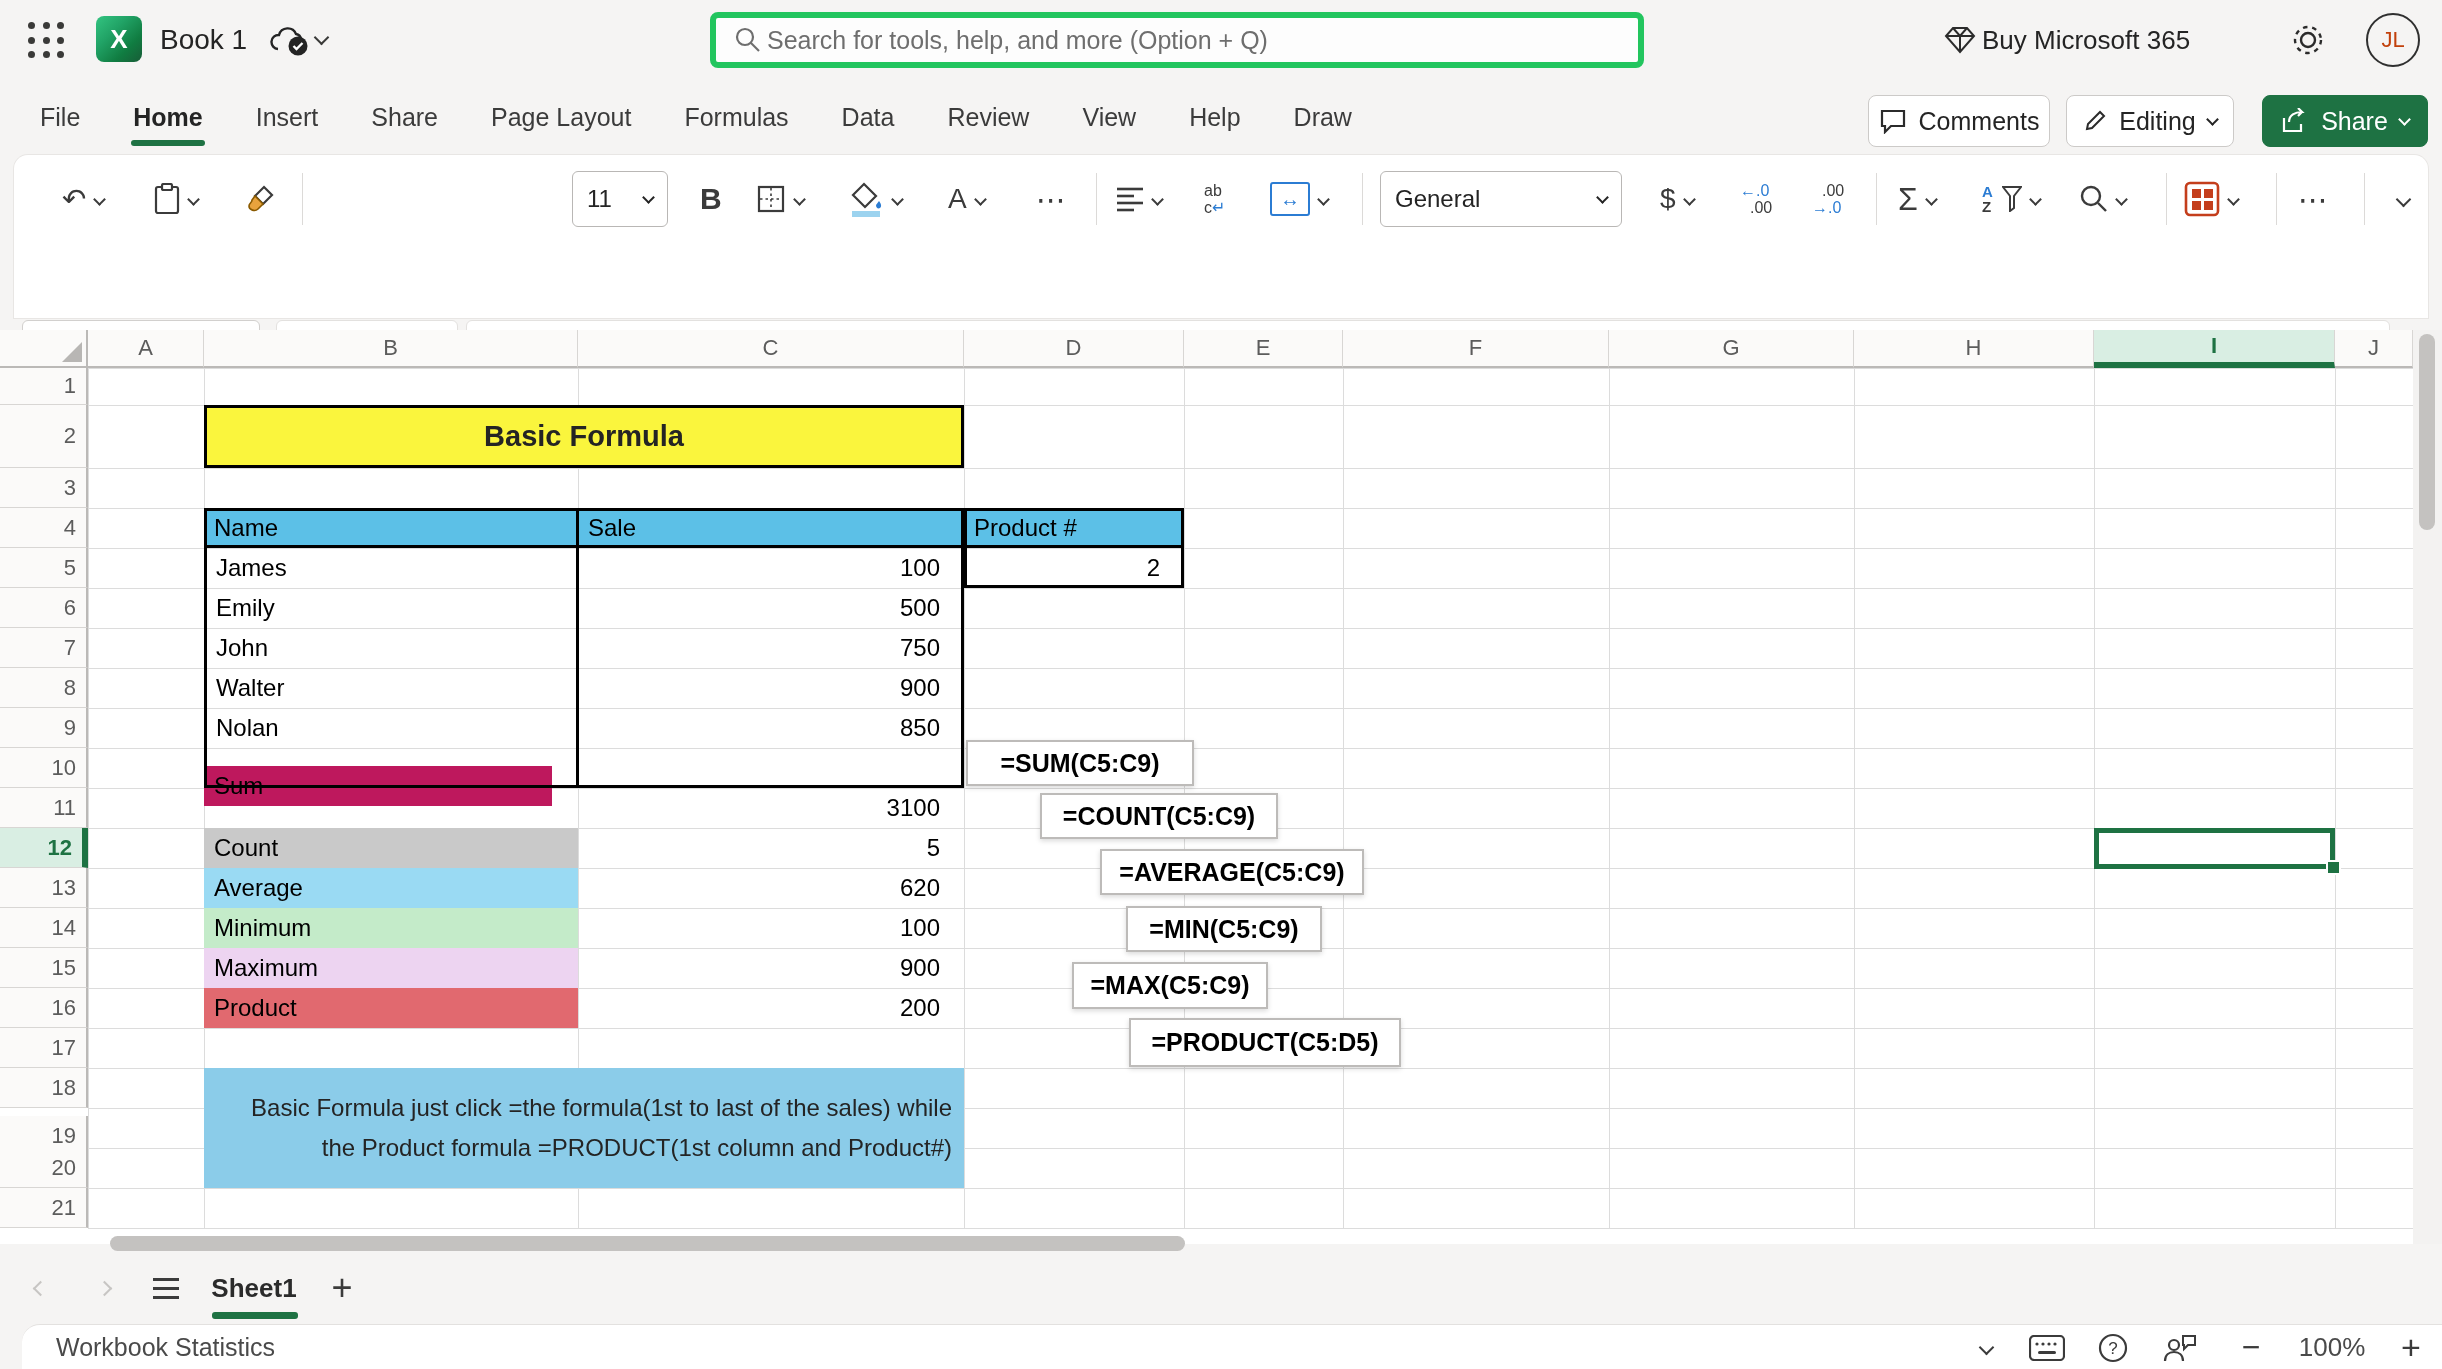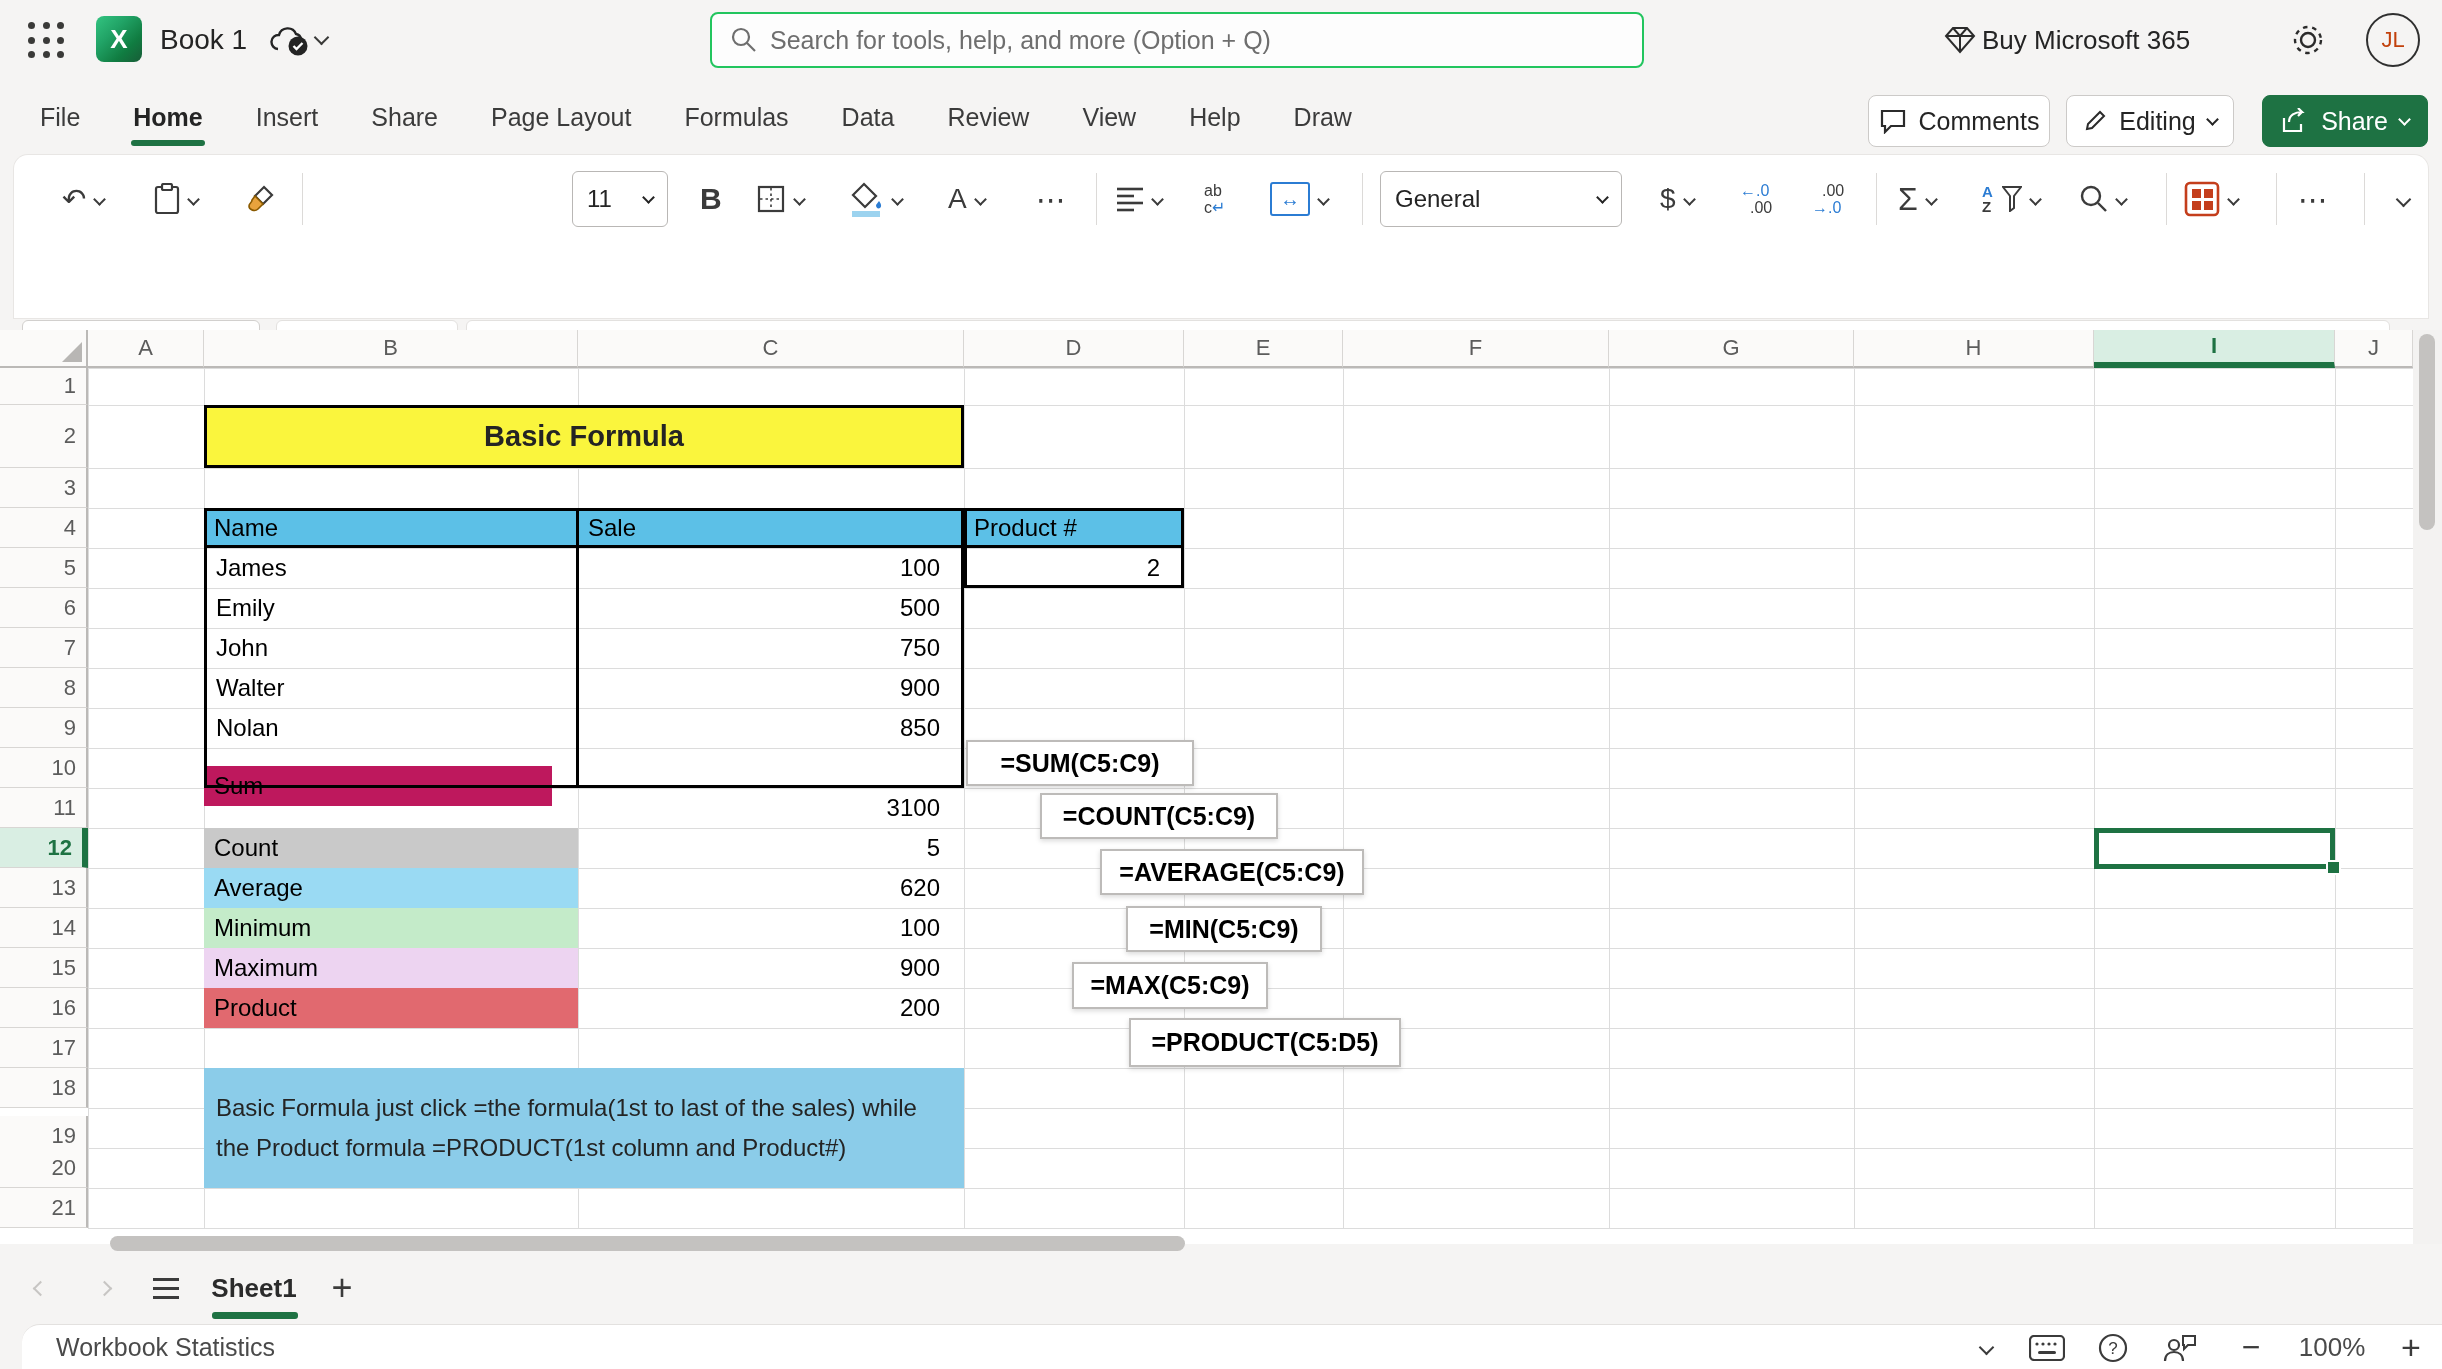--- a/index.html
+++ b/index.html
@@ -9,21 +9,21 @@
   .chev{display:inline-block;width:11px;height:11px;border-right:2.4px solid currentColor;border-bottom:2.4px solid currentColor;transform:rotate(45deg);flex:none}
   .chev.sm{width:9px;height:9px;border-width:2px}
   
   #topbar{position:absolute;left:0;top:0;width:2442px;height:80px;display:flex;align-items:center}
   #waffle{position:absolute;left:28px;top:22px;width:38px;height:38px;display:grid;grid-template-columns:repeat(3,1fr);gap:6px;cursor:pointer}
   #waffle i{width:7px;height:7px;border-radius:50%;background:#3A3A38}
   #xl-icon{position:absolute;left:96px;top:16px;width:46px;height:46px;border-radius:8px;background:linear-gradient(135deg,#33C481 0%,#21A366 35%,#107C41 70%,#185C37 100%);display:flex;align-items:center;justify-content:center;color:#fff;font-weight:700;font-size:26px}
   #doc-title{position:absolute;left:160px;top:24px;font-size:28px;color:#242424}
   #cloud-ic{position:absolute;left:268px;top:27px}
   #title-chev{position:absolute;left:316px;top:32px;color:#3A3A38}
-  #searchbox{position:absolute;left:710px;top:12px;width:934px;height:56px;background:#FDFDFD;border:2px solid #22c55e;border-radius:8px;display:flex;align-items:center;padding:0 18px;gap:12px}
+  #searchbox{position:absolute;left:710px;top:12px;width:934px;height:56px;background:#FDFDFD;border:6px solid #22c55e;border-radius:8px;display:flex;align-items:center;padding:0 18px;gap:5px}
   #searchbox input{border:none;outline:none;background:transparent;font-size:25px;color:#555;width:100%;font-family:inherit}
   #searchbox input::placeholder{color:#6E6E6E}
   #buy365{position:absolute;left:1944px;top:18px;height:44px;display:flex;align-items:center;gap:6px;font-size:26px;color:#242424;cursor:pointer}
   #gear-btn{position:absolute;left:2286px;top:18px;width:44px;height:44px;display:flex;align-items:center;justify-content:center;cursor:pointer}
   #avatar{position:absolute;left:2366px;top:13px;width:54px;height:54px;border:2.5px solid #2F2F2F;border-radius:50%;display:flex;align-items:center;justify-content:center;font-size:22px;color:#c2410c;cursor:pointer}
   
   #tabsrow{position:absolute;left:0;top:80px;width:2442px;height:75px}
   #tabs{position:absolute;left:38px;top:0;height:100%;display:flex;align-items:center;gap:49px;font-size:25px;color:#3B3B3B}
   #tabs .tab{cursor:pointer;position:relative;padding:6px 2px}
   #tabs .tab.active{font-weight:700;color:#242424}
@@ -54,21 +54,21 @@
   #corner{position:absolute;left:0;top:0;width:88px;height:38px;background:#FBFAF9;border-right:2px solid #BBB9B7;border-bottom:2px solid #BBB9B7}
   #corner::after{content:"";position:absolute;right:4px;bottom:4px;border-left:20px solid transparent;border-bottom:20px solid #B8B6B4}
   .vline{position:absolute;width:1px;background:#DCDCDC;top:38px;height:860px}
   .hline{position:absolute;height:1px;background:#DCDCDC;left:88px;width:2325px}
   .cell{position:absolute;font-size:24px;color:#000;white-space:nowrap;display:flex;align-items:center}
   .cell.num{justify-content:flex-end;padding-right:12px}
   .cell.txt{padding-left:10px}
   #title-cell{position:absolute;left:204px;top:75px;width:760px;height:63px;border:3px solid #000;display:flex;align-items:center;justify-content:center;font-weight:700;font-size:29px}
   .frame{position:absolute;border:3px solid #000;pointer-events:none}
   .blkline{position:absolute;background:#000;pointer-events:none}
-  #note-cell{position:absolute;left:204px;top:738px;width:760px;height:120px;font-size:24px;line-height:40px;text-align:left;padding:0 12px;display:flex;align-items:center}
+  #note-cell{position:absolute;left:204px;top:738px;width:760px;height:120px;font-size:24px;line-height:40px;text-align:right;padding:0 12px;display:flex;align-items:center}
   .flabel{position:absolute;background:#fff;border:2px solid #BDBBB9;box-shadow:0 2px 5px rgba(0,0,0,.15);display:flex;align-items:center;justify-content:center;font-size:25px;font-weight:600;color:#000;cursor:pointer}
   .fl0{left:966px;top:410px;width:228px;height:46px}
   .fl1{left:1040px;top:463px;width:238px;height:46px}
   .fl2{left:1100px;top:519px;width:264px;height:46px}
   .fl3{left:1126px;top:576px;width:196px;height:46px}
   .fl4{left:1072px;top:632px;width:196px;height:47px}
   .fl5{left:1129px;top:688px;width:272px;height:49px}
   #sel-cell{position:absolute;left:2094px;top:498px;width:241px;height:41px;border:5px solid #1E7243;background:transparent}
   #sel-handle{position:absolute;left:2326px;top:530px;width:15px;height:15px;background:#1E7243;border:2px solid #fff}
   #right-gutter{position:absolute;left:2413px;top:0;width:29px;height:914px;background:#F3F2F1}

